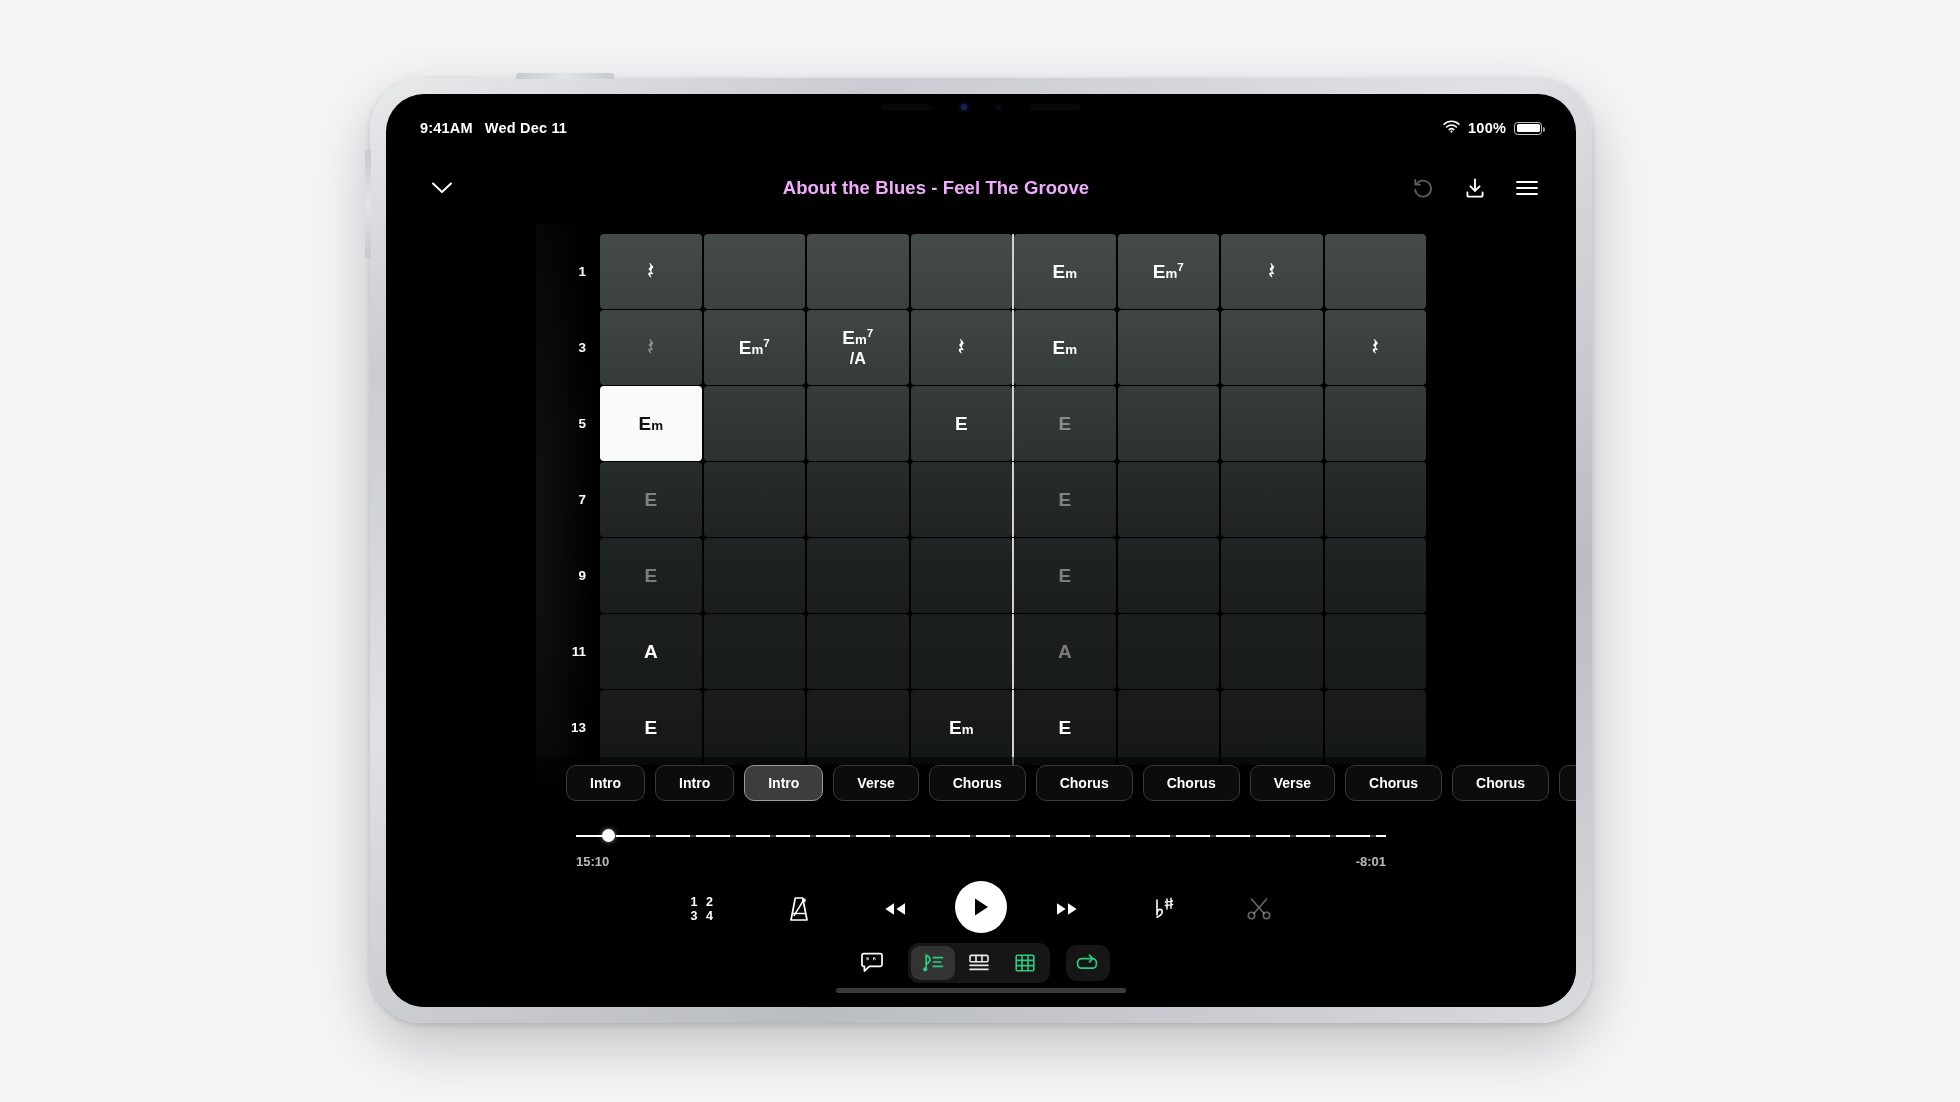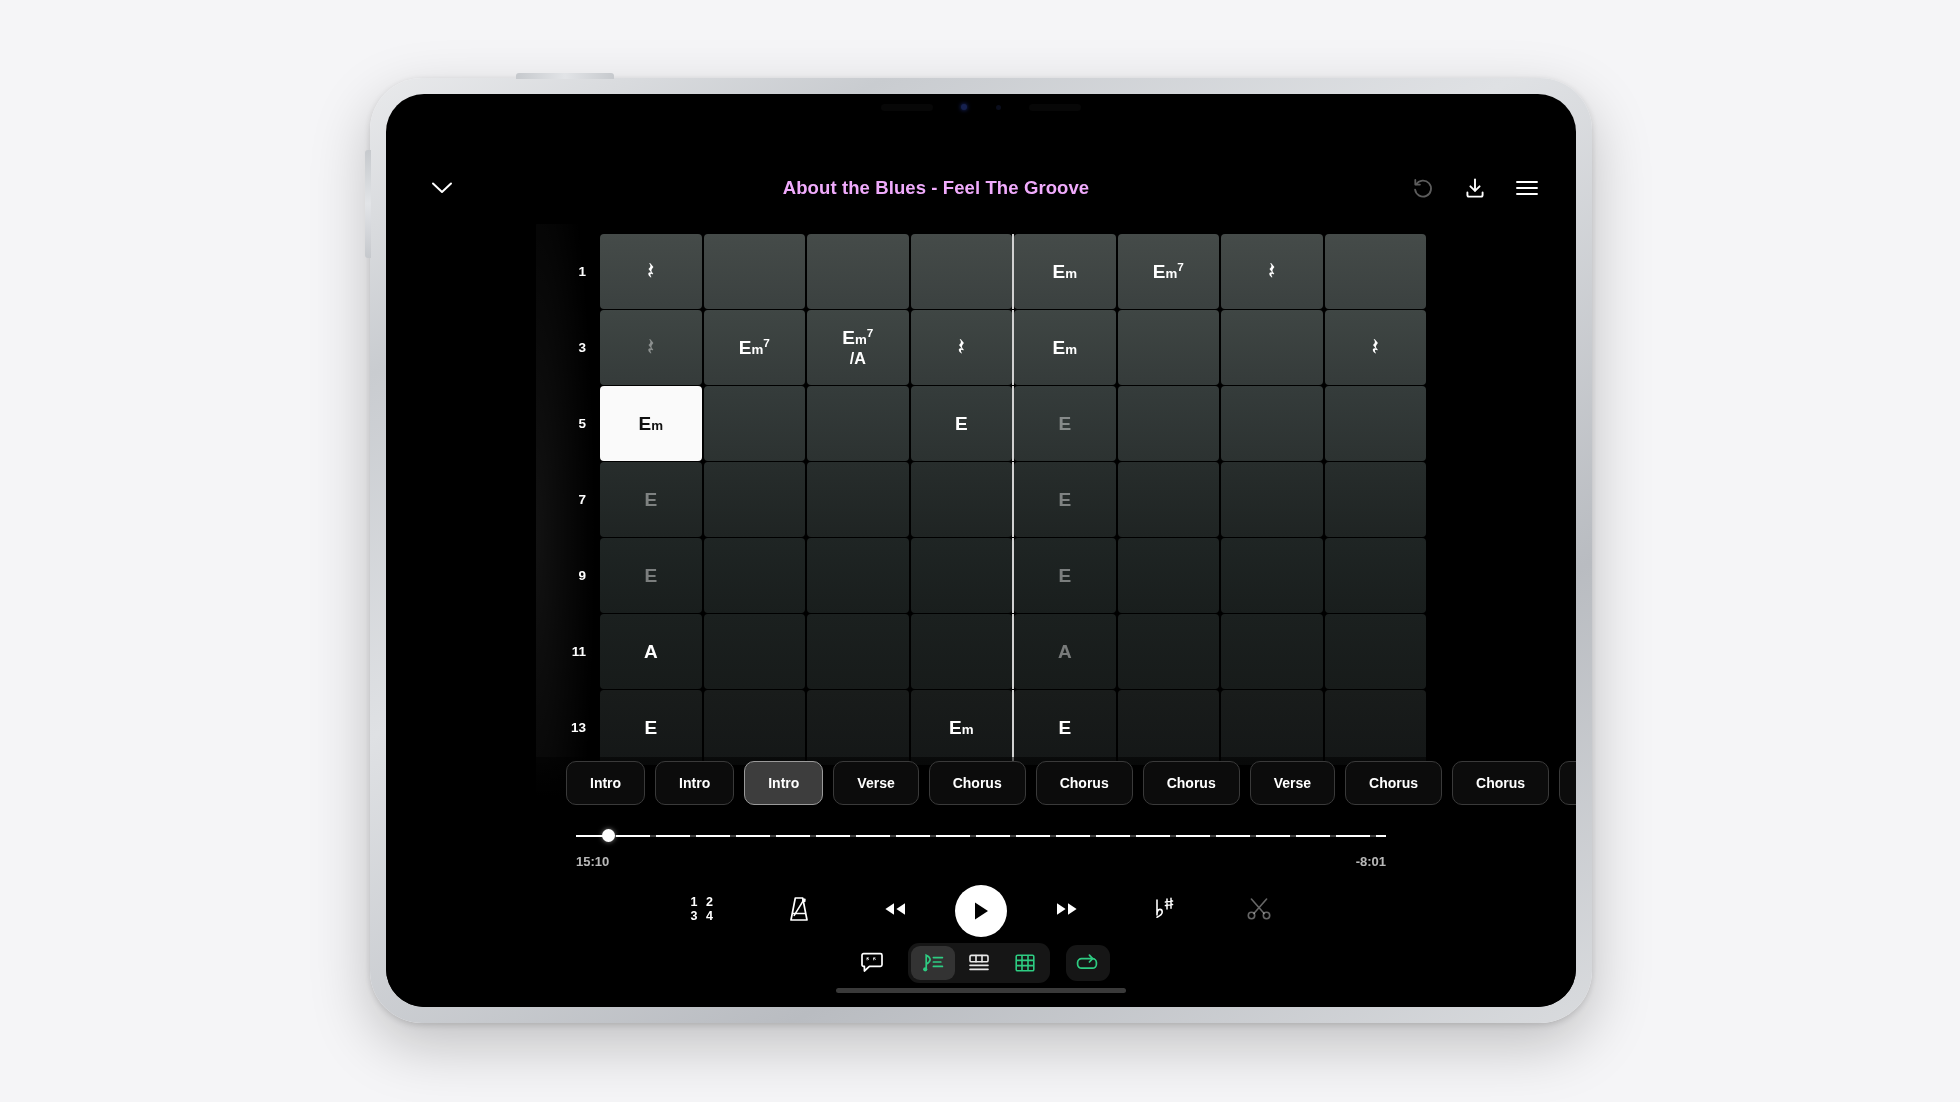--- a/index.html
+++ b/index.html
@@ -110,37 +110,37 @@
   
   #bottom{
     position:absolute;left:0;right:0;bottom:0;height:250px;
     background:linear-gradient(180deg, rgba(0,0,0,.55) 0%, #000 16%, #000 100%);
     padding-left:180px;padding-right:0;
   }
   #sections{
     display:flex;gap:10px;align-items:center;height:48px;padding-top:4px;overflow:hidden;
   }
   .pill{
-    flex:0 0 auto;min-width:66px;height:44px;padding:0 23px;border-radius:10px;
+    flex:0 0 auto;min-width:66px;height:36px;padding:0 23px;border-radius:10px;
     border:1px solid #3a3a3a;background:#0c0c0c;color:#fff;font-size:14px;font-weight:600;
     display:flex;align-items:center;justify-content:center;cursor:pointer;white-space:nowrap;
   }
   .pill.active{background:#3d3d3d;border-color:#9a9a9a;}
 
   
   #scrub{position:relative;margin:22px 190px 0 10px;height:18px;}
   #scrubtrack{position:absolute;left:0;right:0;top:8px;height:2px;
     background:repeating-linear-gradient(90deg,#fff 0 34px, rgba(255,255,255,.25) 34px 40px);}
   #scrubknob{position:absolute;top:2px;left:3.2%;width:13px;height:13px;border-radius:50%;
     background:#fff;box-shadow:0 0 5px rgba(255,255,255,.5);cursor:pointer;}
   #times{display:flex;justify-content:space-between;margin:9px 190px 0 10px;
     color:rgba(255,255,255,.72);font-size:13px;font-weight:600;}
 
   
-  #transport{display:flex;align-items:flex-end;justify-content:center;gap:0;margin-top:12px;
+  #transport{display:flex;align-items:flex-start;justify-content:center;gap:0;margin-top:12px;
     padding-right:180px;}
   .tbtn{width:96px;height:56px;display:flex;align-items:center;justify-content:center;
     color:#fff;cursor:pointer;}
   .tbtn.muted{color:rgba(255,255,255,.35);}
   .countin{font-size:12.5px;font-weight:600;line-height:1.12;text-align:center;letter-spacing:2.5px;}
   #playbtn{width:52px;height:52px;border-radius:50%;background:#fff;display:flex;
     align-items:center;justify-content:center;cursor:pointer;margin:0 12px;}
 
   
   #viewbar{display:flex;align-items:center;justify-content:center;gap:16px;margin-top:6px;
@@ -162,20 +162,40 @@
   <div id="device">
     <div id="screen">
 
       <div class="camera">
         <div class="cam-slot"></div>
         <div class="cam-blue"></div>
         <div class="cam-dot"></div>
         <div class="cam-slot"></div>
       </div>
 
+      <div id="statusbar">
+        <div class="sb-left">
+          <span>9:41AM</span>
+          <span>Wed Dec 11</span>
+        </div>
+        <div class="sb-right">
+          <span>
+            <svg width="17" height="13" viewBox="0 0 17 13" fill="none">
+              <path d="M1 4.3C3 2.3 5.6 1.2 8.5 1.2S14 2.3 16 4.3" stroke="#fff" stroke-width="1.6" stroke-linecap="round"></path>
+              <path d="M3.6 7C5 5.7 6.7 5 8.5 5s3.5.7 4.9 2" stroke="#fff" stroke-width="1.6" stroke-linecap="round"></path>
+              <path d="M6.2 9.6c.7-.6 1.5-1 2.3-1s1.6.4 2.3 1" stroke="#fff" stroke-width="1.6" stroke-linecap="round"></path>
+              <circle cx="8.5" cy="11.6" r="1.1" fill="#fff"></circle>
+            </svg>
+          </span>
+          <span>100%</span>
+          <span class="battery">
+              <i></i>
+            </span>
+        </div>
+      </div>
 
       <div id="appheader">
         <div class="chev">
           <svg width="22" height="14" viewBox="0 0 22 14" fill="none">
             <path d="M2 2.5L11 11 20 2.5" stroke="#fff" stroke-width="2" stroke-linecap="round" stroke-linejoin="round"></path>
           </svg>
         </div>
         <div id="song-title">About the Blues - Feel The Groove</div>
         <div class="hdr-right">
           <div class="hdr-btn">

